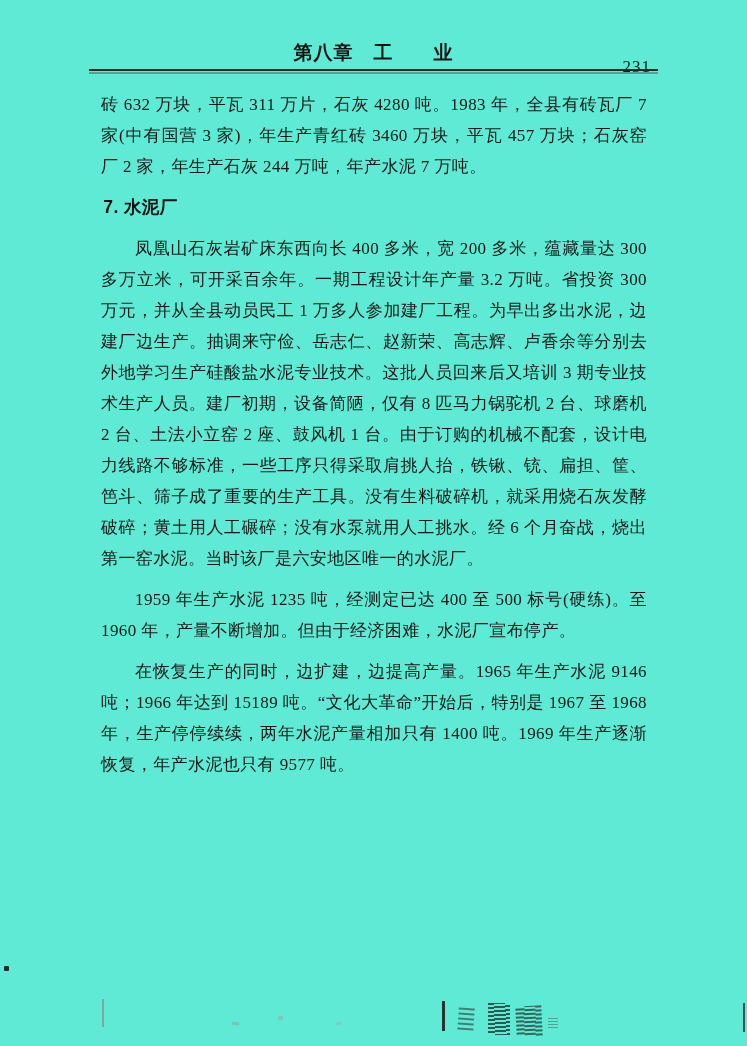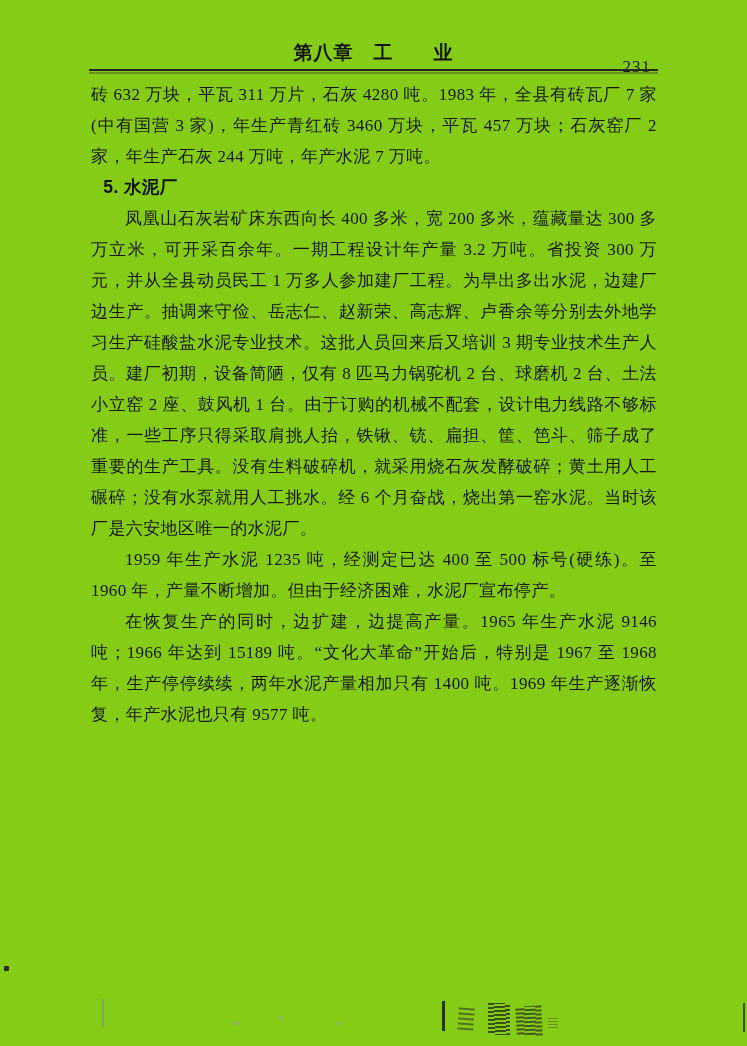--- a/index.html
+++ b/index.html
@@ -1,20 +1,20 @@
 <!DOCTYPE html>
 <html lang="zh"><head>
 <meta charset="utf-8">
 <style>
   html, body { margin: 0; padding: 0; background: #ffffff; }
   .page {
     position: relative;
     width: 747px;
     height: 1046px;
-    background: #84cc16;
+    background: #5eead4;
     overflow: hidden;
     font-family: "Liberation Serif", "DejaVu Serif", serif;
     color: #161616;
   }
   
   .header {
     position: absolute;
     left: 90px;
     top: 40px;
     width: 567px;
@@ -52,21 +52,21 @@
     position: absolute;
     left: 91px;
     top: 79px;
     width: 566px;
     font-size: 17px;
     line-height: 31px;
     text-align: justify;
     letter-spacing: 0.4px;
     color: #171717;
   }
-  .body-text p { margin: 0; }
+  .body-text p { margin: 10px; }
   .para-indent { text-indent: 2em; }
   .para-flush  { text-indent: 0; }
   .section-heading {
     margin: 0;
     text-indent: 0.7em;
     font-family: "Liberation Sans", "DejaVu Sans", sans-serif;
     font-weight: 700;
     font-size: 17.5px;
     line-height: 31px;
     color: #101010;
@@ -100,21 +100,21 @@
 
   <header class="header">
     <div class="chapter-title">第八章　工　　业</div>
     <div class="page-number">231</div>
   </header>
 
   <div class="header-rule"></div>
 
   <main class="body-text">
     <p class="para-flush">砖 632 万块，平瓦 311 万片，石灰 4280 吨。1983 年，全县有砖瓦厂 7 家(中有国营 3 家)，年生产青红砖 3460 万块，平瓦 457 万块；石灰窑厂 2 家，年生产石灰 244 万吨，年产水泥 7 万吨。</p>
-    <h2 class="section-heading">5. 水泥厂</h2>
+    <h2 class="section-heading">7. 水泥厂</h2>
     <p class="para-indent">凤凰山石灰岩矿床东西向长 400 多米，宽 200 多米，蕴藏量达 300 多万立米，可开采百余年。一期工程设计年产量 3.2 万吨。省投资 300 万元，并从全县动员民工 1 万多人参加建厂工程。为早出多出水泥，边建厂边生产。抽调来守俭、岳志仁、赵新荣、高志辉、卢香余等分别去外地学习生产硅酸盐水泥专业技术。这批人员回来后又培训 3 期专业技术生产人员。建厂初期，设备简陋，仅有 8 匹马力锅驼机 2 台、球磨机 2 台、土法小立窑 2 座、鼓风机 1 台。由于订购的机械不配套，设计电力线路不够标准，一些工序只得采取肩挑人抬，铁锹、铳、扁担、筐、笆斗、筛子成了重要的生产工具。没有生料破碎机，就采用烧石灰发酵破碎；黄土用人工碾碎；没有水泵就用人工挑水。经 6 个月奋战，烧出第一窑水泥。当时该厂是六安地区唯一的水泥厂。</p>
     <p class="para-indent">1959 年生产水泥 1235 吨，经测定已达 400 至 500 标号(硬练)。至 1960 年，产量不断增加。但由于经济困难，水泥厂宣布停产。</p>
     <p class="para-indent">在恢复生产的同时，边扩建，边提高产量。1965 年生产水泥 9146 吨；1966 年达到 15189 吨。“文化大革命”开始后，特别是 1967 至 1968 年，生产停停续续，两年水泥产量相加只有 1400 吨。1969 年生产逐渐恢复，年产水泥也只有 9577 吨。</p>
 
   </main>
 
   <div class="artifact spot-topleft"></div>
   <div class="artifact vline-left"></div>
   <div class="artifact speck-1"></div>
   <div class="artifact speck-2"></div>

